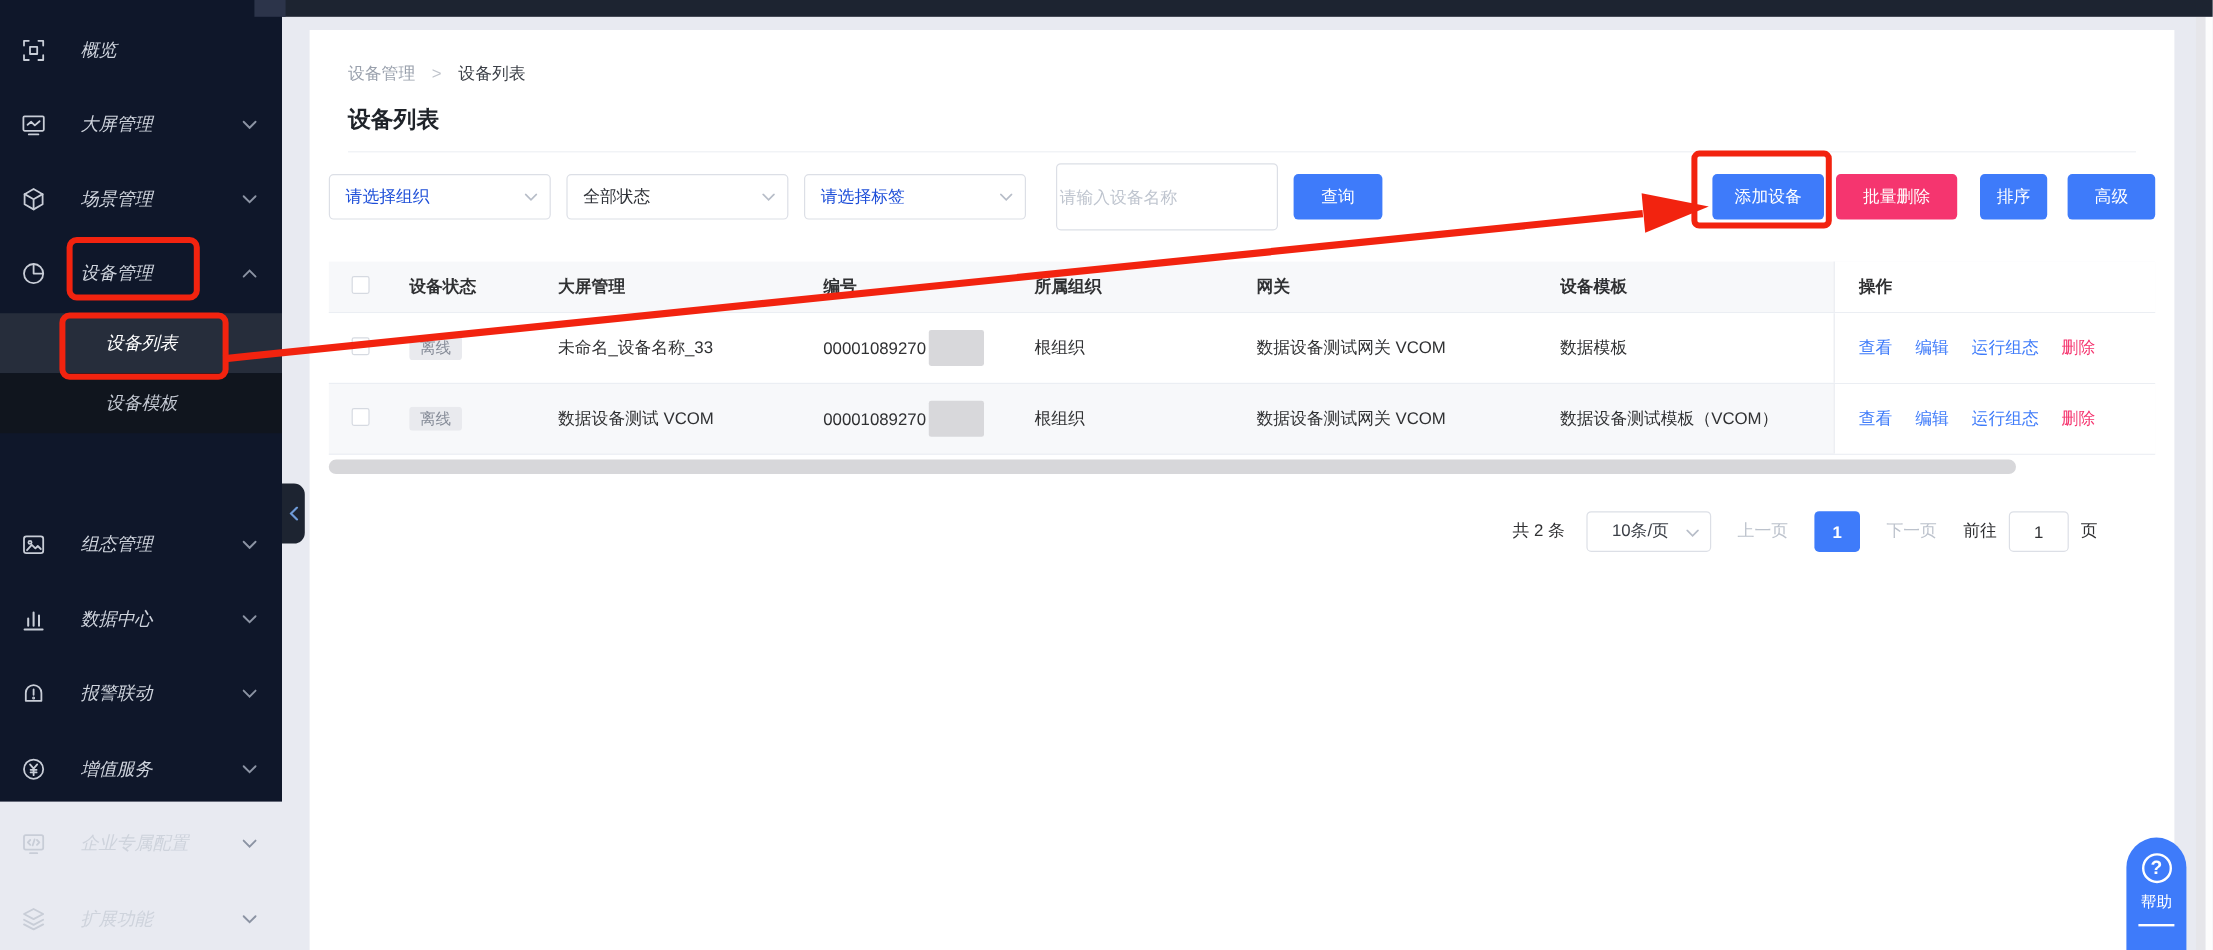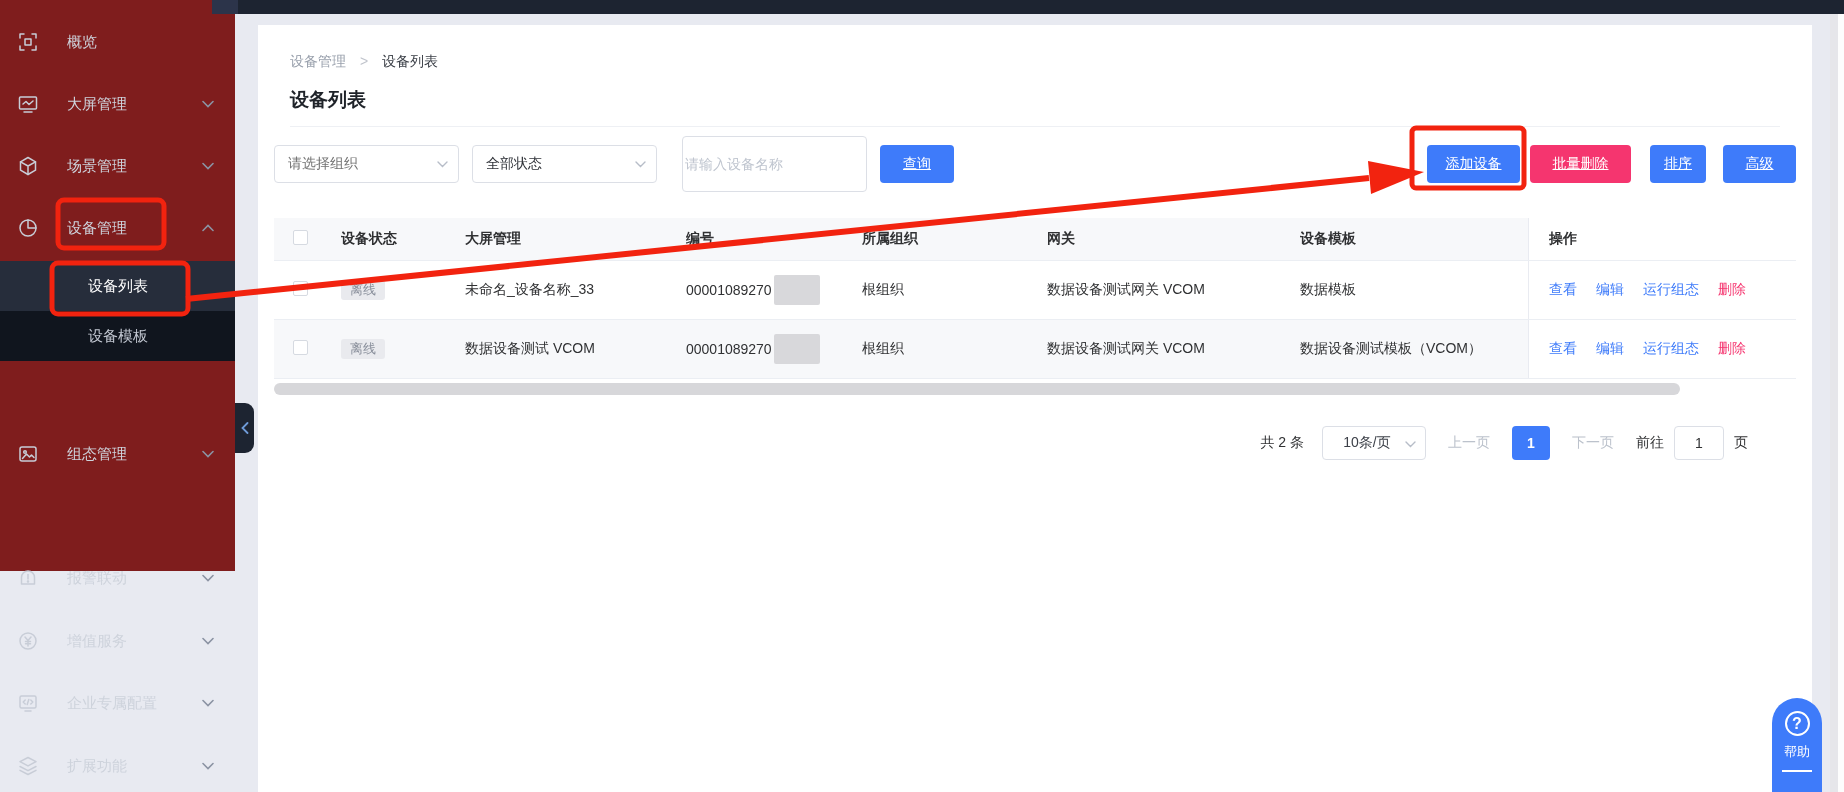--- a/index.html
+++ b/index.html
@@ -9,21 +9,21 @@
     background:#e8eaf1;
     font-family:"Liberation Sans","DejaVu Sans",sans-serif;
     color:#303133; font-size:14px;
   }
 
   
   .topstrip { position:absolute; left:235px; top:0; width:1609px; height:14px; background:#1d2431; z-index:4; }
   .toptab   { position:absolute; left:212px; top:0; width:26px; height:14px; background:#2c344a; z-index:5; }
 
   
-  .sidebar { position:absolute; left:0; top:0; width:235px; height:571px; background:#7f1d1d; z-index:3; }
+  .sidebar { position:absolute; left:0; top:0; width:235px; height:668px; background:#0f172a; z-index:3;font-style:italic; }
   .side-item { position:absolute; left:0; width:235px; height:62px; color:#ced3dc; font-size:15px; cursor:pointer; }
   .side-item .ic   { position:absolute; left:17px; top:50%; transform:translateY(-50%); width:22px; height:22px; }
   .side-item .lbl  { position:absolute; left:67px; top:50%; transform:translateY(-50%); white-space:nowrap; }
   .side-item .chev { position:absolute; right:21px; top:50%; transform:translateY(-50%); width:12px; height:8px; }
   .side-sub { position:absolute; left:0; width:235px; height:50px; font-size:15px; cursor:pointer; }
   .side-sub .lbl { position:absolute; left:88px; top:50%; transform:translateY(-50%); }
   .sub-active { background:#262d3b; color:#ffffff; }
   .sub-normal { background:#10151e; color:#c3c8d2; }
   .collapse-tab { position:absolute; left:235px; top:403px; width:19px; height:50px; background:#1d2431;
     border-radius:0 9px 9px 0; z-index:3; display:flex; align-items:center; justify-content:center; cursor:pointer; }
@@ -35,28 +35,28 @@
   .breadcrumb { position:absolute; left:32px; top:28px; font-size:14px; color:#9aa1ad; }
   .breadcrumb .sep { margin:0 10px; color:#c0c4cc; }
   .breadcrumb .cur { color:#3c4048; }
   .page-title { position:absolute; left:32px; top:62px; font-size:19px; font-weight:bold; color:#1f2329; }
   .title-divider { position:absolute; left:32px; right:32px; top:101px; border-top:1px solid #eef0f4; }
 
   
   .filter-row { position:absolute; left:16px; right:16px; top:120px; height:38px; display:flex; align-items:center; }
   .sel { position:relative; width:185px; height:38px; border:1px solid #dcdfe6; border-radius:4px; background:#fff;
          display:flex; align-items:center; padding:0 28px 0 13px; margin-right:13px; cursor:pointer; }
-  .sel .ph  { color:#737373; }
+  .sel .ph  { color:#1d4ed8; }
   .sel .val { color:#2f3238; }
   .sel .sel-chev { position:absolute; right:10px; top:15px; }
   .txt-input { width:185px; height:56px; border:1px solid #dcdfe6; border-radius:4px; padding:0 2px;
                font:14px "Liberation Sans","DejaVu Sans",sans-serif; color:#303133; margin-right:13px; outline:none;margin-left:12px; }
   .txt-input::placeholder { color:#bfc5cf; }
   .btn { height:38px; border:none; border-radius:4px; color:#fff; font:14px "Liberation Sans","DejaVu Sans",sans-serif;
-         cursor:pointer; display:inline-flex; align-items:center; justify-content:center;text-decoration:underline; }
+         cursor:pointer; display:inline-flex; align-items:center; justify-content:center; }
   .btn-blue { background:#3e7bfa; }
   .btn-pink { background:#f5356f; }
   .btn-search { width:74px; }
   .spacer { flex:1; }
   .btn-add   { width:93px; margin-right:10px; }
   .btn-batch { width:101px; margin-right:19px; }
   .btn-sort  { width:56px;  margin-right:17px; }
   .btn-adv   { width:73px; }
 
   
@@ -192,20 +192,33 @@
       </svg>
       </span>
     <span class="lbl">组态管理</span>
     <span class="chev">
       <svg class="icon" width="12" height="8" viewBox="0 0 12 8" fill="none" stroke="#8b93a3" stroke-width="1.6" stroke-linecap="round">
           <polyline points="1,1.5 6,6.5 11,1.5"></polyline>
         </svg>
       </span>
   </div>
 
+  <div class="side-item" style="top:485px">
+    <span class="ic">
+      <svg class="icon" width="22" height="22" viewBox="0 0 22 22" fill="none" stroke="#c8cdd7" stroke-width="1.7" stroke-linecap="round">
+        <path d="M6.5 16.5v-6 M11 16.5V5.5 M15.5 16.5v-8.5 M3.5 19.5h15"></path>
+      </svg>
+      </span>
+    <span class="lbl">数据中心</span>
+    <span class="chev">
+      <svg class="icon" width="12" height="8" viewBox="0 0 12 8" fill="none" stroke="#8b93a3" stroke-width="1.6" stroke-linecap="round">
+          <polyline points="1,1.5 6,6.5 11,1.5"></polyline>
+        </svg>
+      </span>
+  </div>
 
   <div class="side-item" style="top:547px">
     <span class="ic">
       <svg class="icon" width="22" height="22" viewBox="0 0 22 22" fill="none" stroke="#c8cdd7" stroke-width="1.5" stroke-linecap="round" stroke-linejoin="round">
         <path d="M4.5 17v-6.5a6.5 6.5 0 0 1 13 0V17z"></path>
           <path d="M11 7.5v4.5"></path>
           <circle cx="11" cy="14.6" r="0.5"></circle>
       </svg>
       </span>
     <span class="lbl">报警联动</span>
@@ -289,20 +302,28 @@
       <div class="sel">
         <span class="ph">请选择组织</span>
         <span class="sel-chev">
           <svg class="icon" width="11" height="7" viewBox="0 0 11 7" fill="none" stroke="#b7bdc8" stroke-width="1.4" stroke-linecap="round">
               <polyline points="1,1 5.5,5.5 10,1"></polyline>
             </svg>
           </span>
       </div>
       <div class="sel">
         <span class="val">全部状态</span>
+        <span class="sel-chev">
+          <svg class="icon" width="11" height="7" viewBox="0 0 11 7" fill="none" stroke="#b7bdc8" stroke-width="1.4" stroke-linecap="round">
+              <polyline points="1,1 5.5,5.5 10,1"></polyline>
+            </svg>
+          </span>
+      </div>
+      <div class="sel">
+        <span class="ph">请选择标签</span>
         <span class="sel-chev">
           <svg class="icon" width="11" height="7" viewBox="0 0 11 7" fill="none" stroke="#b7bdc8" stroke-width="1.4" stroke-linecap="round">
               <polyline points="1,1 5.5,5.5 10,1"></polyline>
             </svg>
           </span>
       </div>
       <input class="txt-input" type="text" placeholder="请输入设备名称" style="">
       <button class="btn btn-blue btn-search">查询</button>
       <div class="spacer"></div>
       <button class="btn btn-blue btn-add">添加设备</button>

